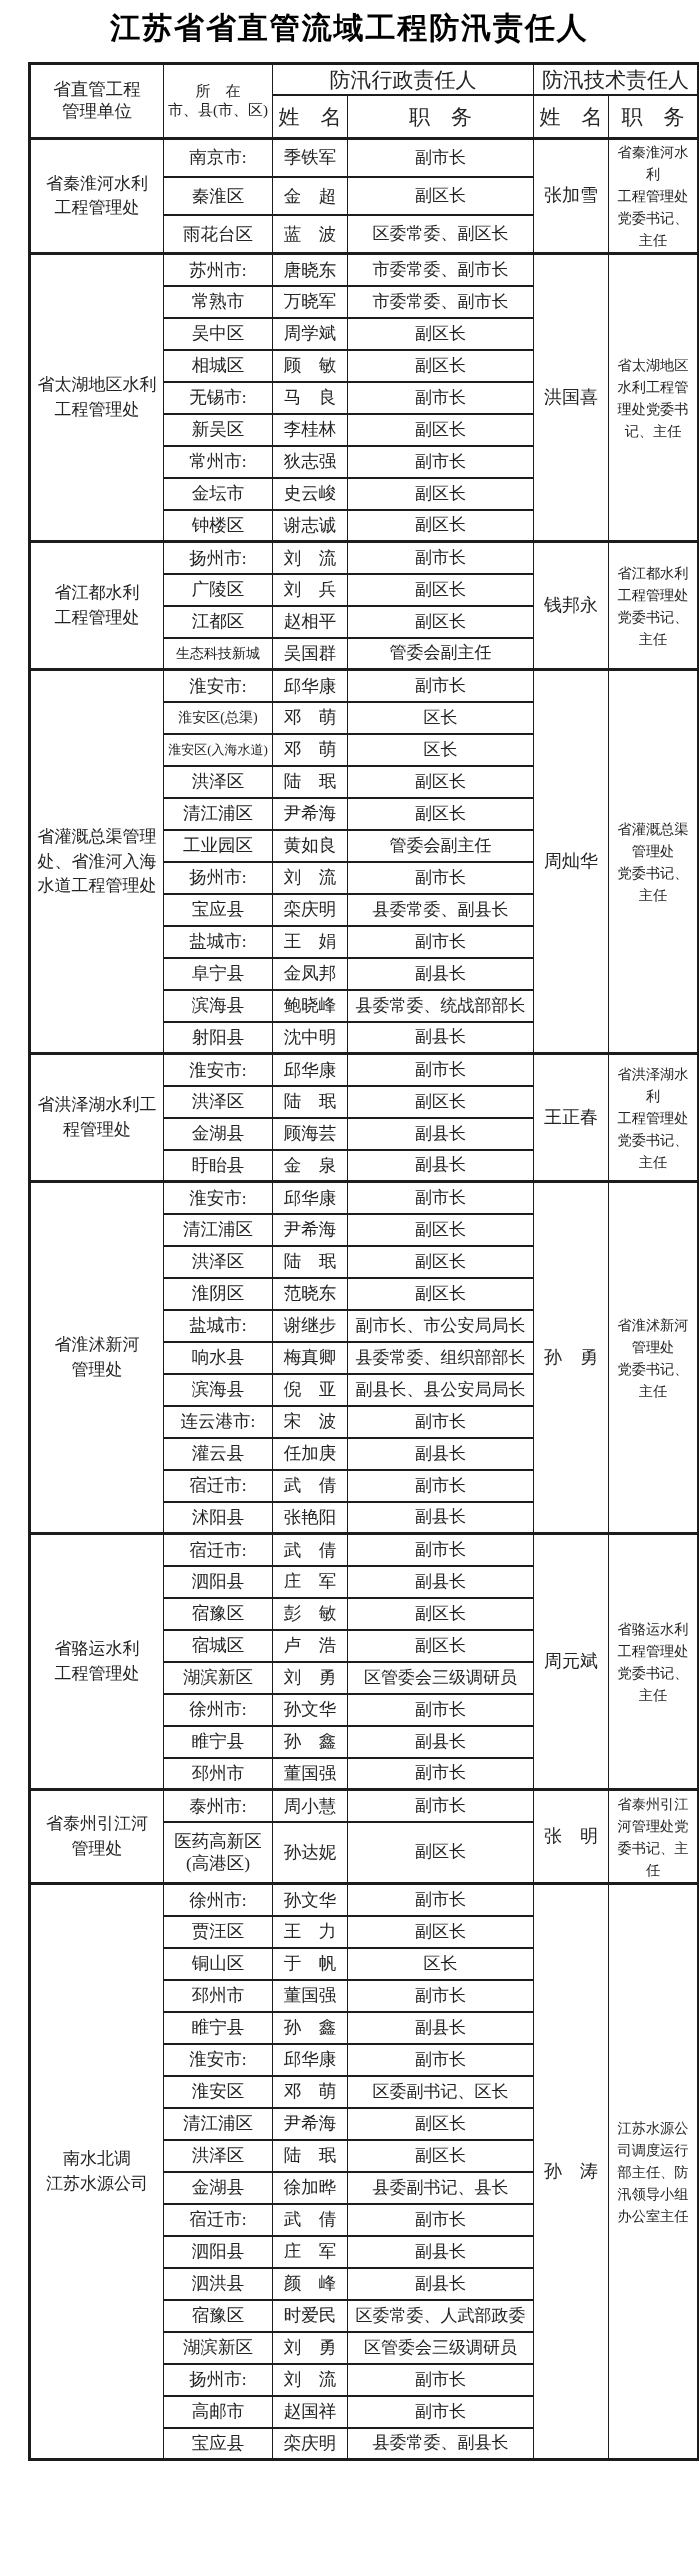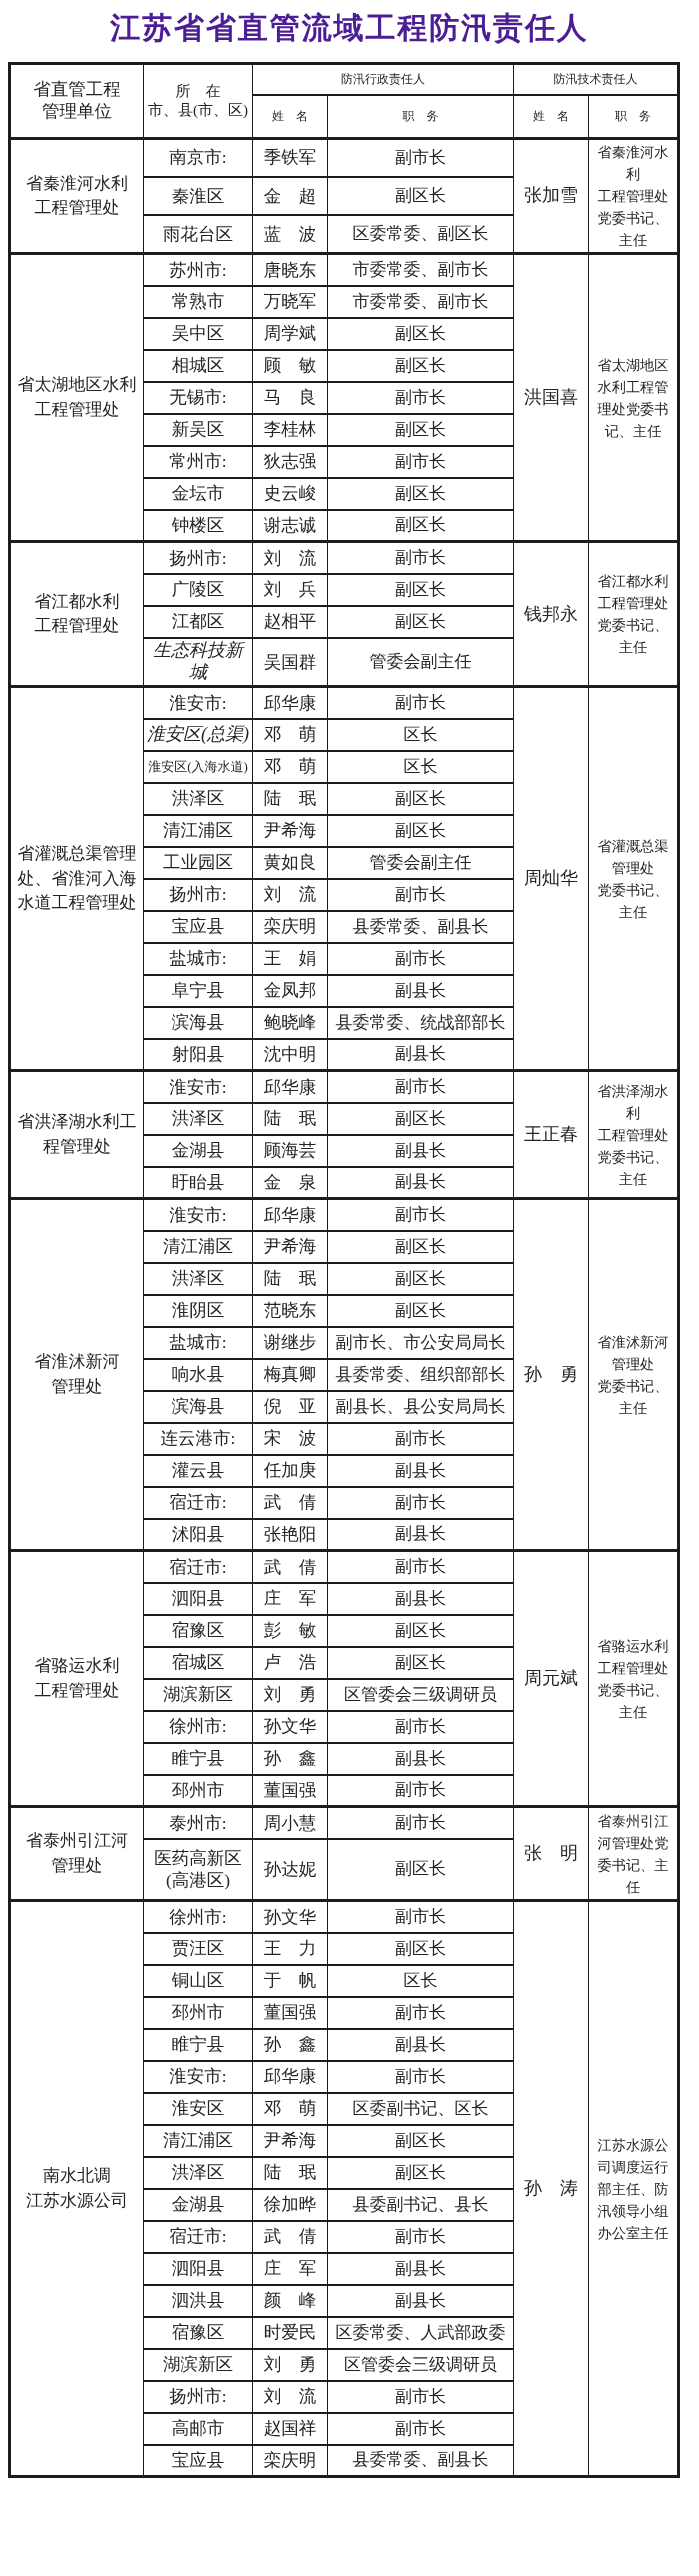--- a/index.html
+++ b/index.html
@@ -18,26 +18,26 @@
     width: 699px;
     box-sizing: border-box;
     padding-top: 10.4px;
   }
   .page-title {
     text-align: center;
     font-family: "Liberation Sans", "DejaVu Sans", sans-serif;
     font-weight: 700;
     font-size: 30px;
     letter-spacing: 1.9px;
-    color: #4c1d95;
+    color: #000000;
     margin: 0 0 15.5px 0;
     line-height: 1.2;
   }
   .table-wrap {
-    padding-left: 8px;
+    padding-left: 28px;
   }
   table.flood-table {
     border-collapse: collapse;
     table-layout: fixed;
     width: 669px;
     border: 3.9px solid #1c1c1c;
   }
   col.c-unit     { width: 134px; }
   col.c-area     { width: 109px; }
   col.c-name     { width: 75px; }
@@ -53,32 +53,32 @@
     text-align: center;
     vertical-align: middle;
     padding: 1.3px 1.9px;
     box-sizing: border-box;
     white-space: pre-line;
     font-weight: normal;
     color: #242424;
     overflow: hidden;
   }
   thead th {
-    font-size: 12px;
+    font-size: 21px;
     line-height: 1.25;
   }
   thead tr.h-groups th { height: 32px; }
   thead tr.h-sub th    { height: 43px; margin-left: 8px; }
   th.header-unit     { font-size: 17.5px; }
   th.header-location { font-size: 15px; }
 
   tbody td { height: 32px; font-size: 17.5px; line-height: 1.22; }
   td.unit-cell          { font-size: 17px; line-height: 1.45; }
   td.area-cell          { font-size: 17.5px; }
-  td.area-cell.mid-text   { font-size: 18px; font-style: italic; }
+  td.area-cell.mid-text   { font-size: 14px; }
   td.area-cell.small-text { font-size: 13px; }
   td.name-cell          { font-size: 17.5px; }
   td.position-cell      { font-size: 17px; }
   td.tech-name-cell     { font-size: 18px; }
   td.tech-position-cell { font-size: 14.2px; line-height: 1.55; }
 
   tr.section-start td { border-top: 3.9px solid #1c1c1c; margin-top: 16px; }
   tr.row-tall td { height: 62px; }
 </style>
 </head>

